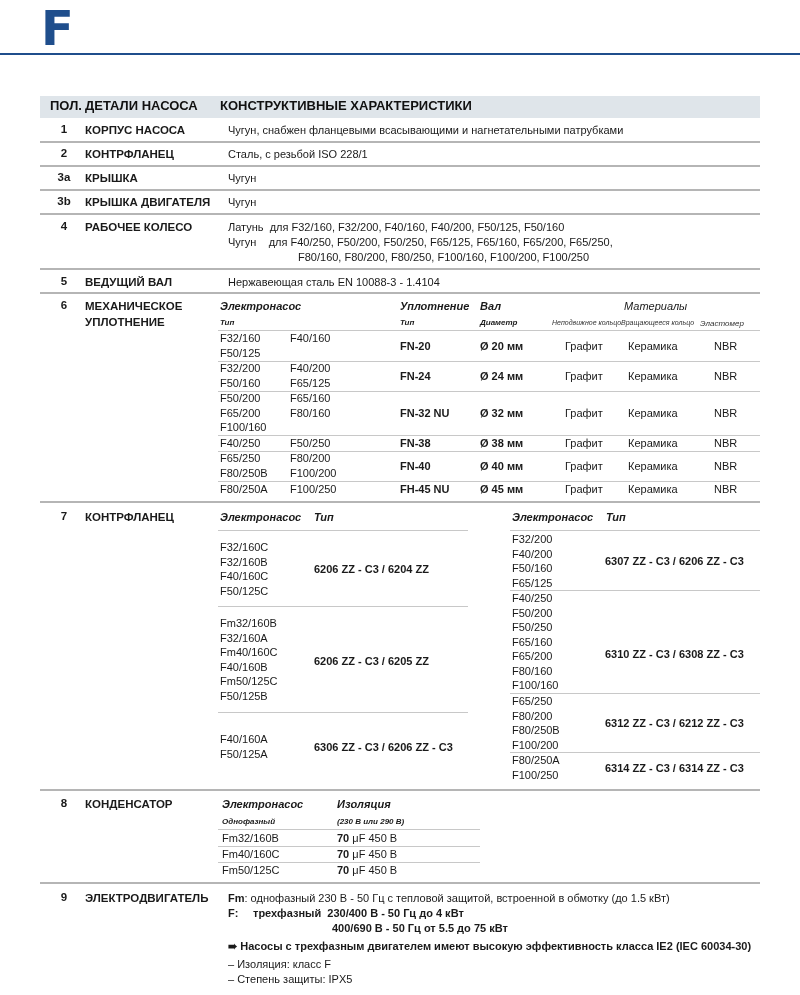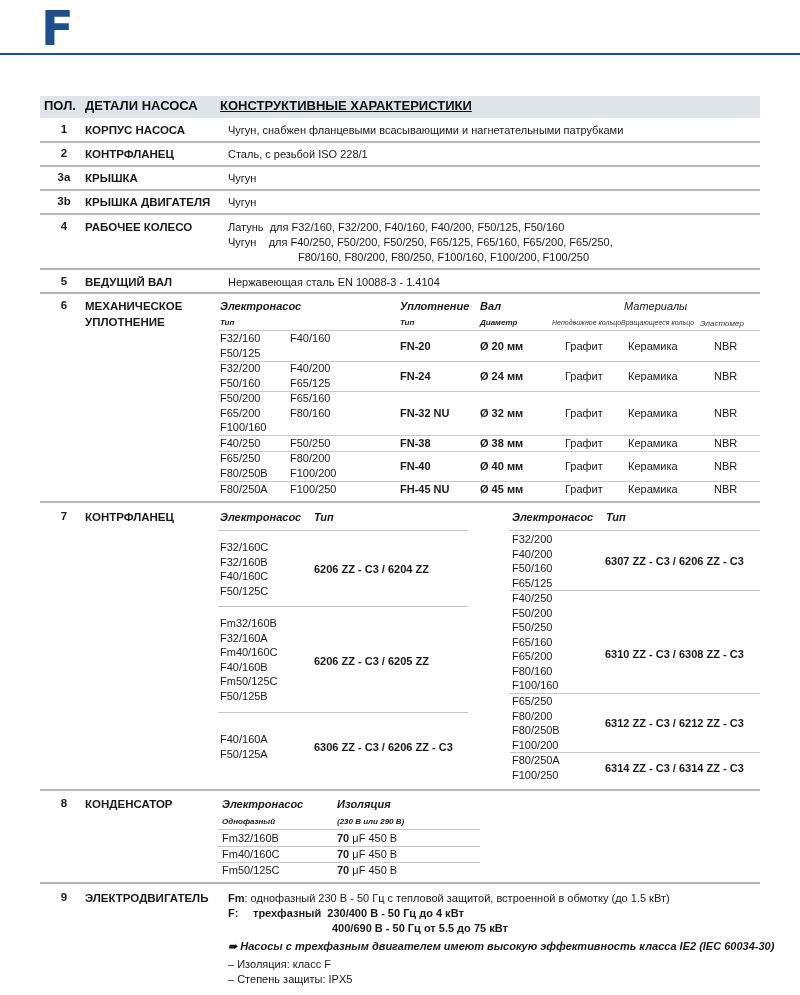--- a/index.html
+++ b/index.html
@@ -26,23 +26,23 @@
   .b { font-weight: bold; }
   .cell { font-size: 11px; line-height: 14.5px; white-space: nowrap; }
 </style>
 </head>
 <body>
 
 <div class="abs letter">F</div>
 <div class="abs topline"></div>
 
 <div class="abs hdrbar"></div>
-<div class="abs hdr" style="left:44px;">ПОЛ.</div>
+<div class="abs hdr" style="left:50px;">ПОЛ.</div>
 <div class="abs hdr" style="left:85px;">ДЕТАЛИ НАСОСА</div>
-<div class="abs hdr" style="left:220px;text-decoration:underline;">КОНСТРУКТИВНЫЕ ХАРАКТЕРИСТИКИ</div>
+<div class="abs hdr" style="left:220px;">КОНСТРУКТИВНЫЕ ХАРАКТЕРИСТИКИ</div>
 
 <div class="abs num" style="top:123px;">1</div>
 <div class="abs name" style="top:122px;">КОРПУС НАСОСА</div>
 <div class="abs val" style="top:123px;">Чугун, снабжен фланцевыми всасывающими и нагнетательными патрубками</div>
 <div class="abs sep" style="top:141px;"></div>
 
 <div class="abs num" style="top:147px;">2</div>
 <div class="abs name" style="top:146px;">КОНТРФЛАНЕЦ</div>
 <div class="abs val" style="top:147px;">Сталь, с резьбой ISO 228/1</div>
 <div class="abs sep" style="top:165px;"></div>
@@ -291,17 +291,17 @@
 <div class="abs sep" style="top:882px;"></div>
 
 <div class="abs num" style="top:891px;">9</div>
 <div class="abs name" style="top:890px;">ЭЛЕКТРОДВИГАТЕЛЬ</div>
 <div class="abs val" style="top:891px;">
   <b>Fm</b><span>: однофазный 230 В - 50 Гц с тепловой защитой, встроенной в обмотку (до 1.5 кВт)</span>
 </div>
 <div class="abs val b" style="top:906px;">F:</div>
 <div class="abs val b" style="top:906px; left:245px; white-space:pre;">трехфазный  230/400 В - 50 Гц до 4 кВт</div>
 <div class="abs val b" style="top:921px; left:324px;">400/690 В - 50 Гц от 5.5 до 75 кВт</div>
-<div class="abs val b" style="top:939px;font-style:italic;">
+<div class="abs val b" style="top:939px;">
   <span>➠</span> <span>Насосы с трехфазным двигателем имеют высокую эффективность класса IE2 (IEC 60034-30)</span>
 </div>
 <div class="abs val" style="top:957px;">– Изоляция: класс F</div>
 <div class="abs val" style="top:972px;">– Степень защиты: IPX5</div>
 
 </body></html>

